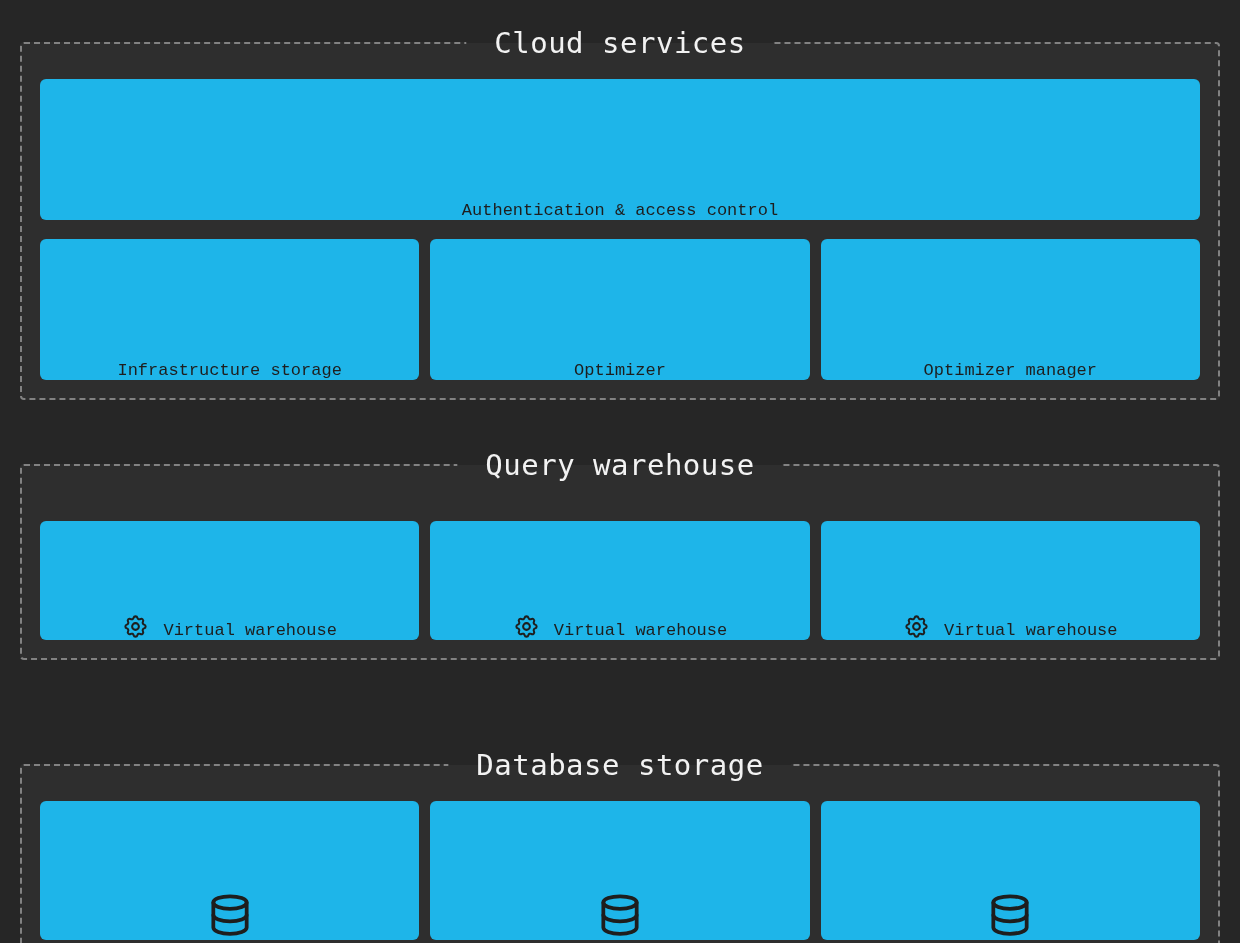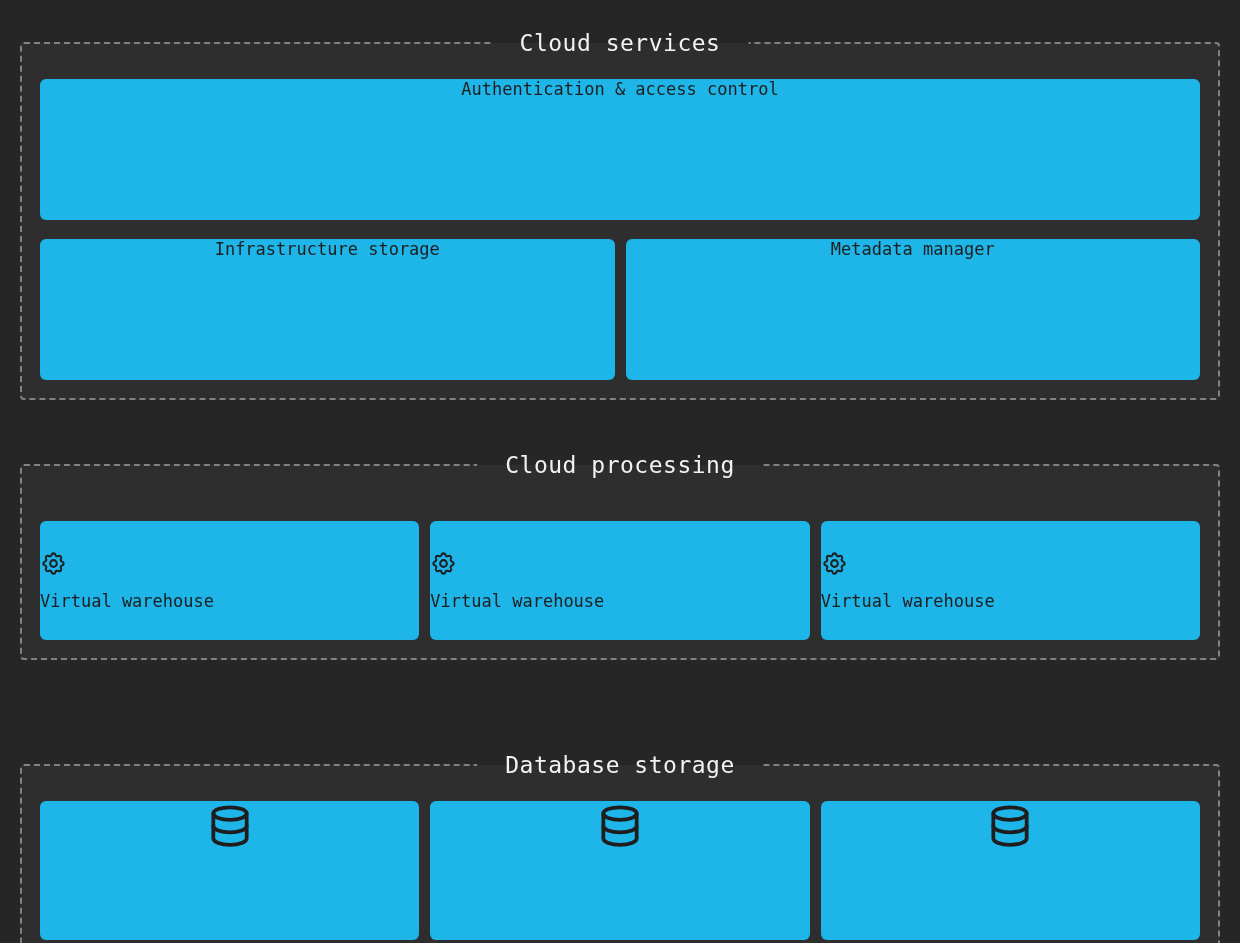--- a/index.html
+++ b/index.html
@@ -29,21 +29,21 @@
   #section-query   { top: 464px; height: 196px; }
   #section-storage { top: 764px; height: 196px; }
 
   .section-title {
     position: absolute;
     top: -21px;
     left: 50%;
     transform: translateX(-50%);
     height: 40px;
     line-height: 40px;
-    font-size: 23px;
+    font-size: 29px;
     letter-spacing: 0.5px;
     color: var(--title-text);
     padding: 0 28px;
     background: linear-gradient(to bottom, var(--page-bg) 50%, var(--section-bg) 50%);
     white-space: nowrap;
     z-index: 2;
   }
   .section-body {
     position: absolute;
     inset: 0;
@@ -53,27 +53,28 @@
     gap: 19px;
   }
   .row { display: flex; gap: 11px; flex: 1; min-height: 0; }
 
   .node {
     background: var(--box-fill);
     border-radius: 6px;
     color: var(--box-text);
     font-size: 17px;
     display: flex;
-    align-items: flex-start;
+    align-items: flex-end;
     justify-content: center;
     flex: 1;
     min-width: 0;
+    font-family: Liberation Mono, monospace;
   }
   .node.stacked {
-    flex-direction: column;
+    flex-direction: row;
     gap: 14px;
     margin-top: 20px;
   }
   .node .icon { display: flex; align-items: center; justify-content: center; }
   .node svg { stroke: var(--box-text); fill: none; stroke-width: 1.8; stroke-linecap: round; stroke-linejoin: round; }
   .label { white-space: nowrap; }
 </style>
 </head>
 <body>
 
@@ -83,28 +84,31 @@
     <div class="row">
       <div class="node">
         <span class="label">Authentication &amp; access control</span>
       </div>
     </div>
     <div class="row">
       <div class="node">
         <span class="label">Infrastructure storage</span>
       </div>
       <div class="node">
-        <span class="label">Metadata manager</span>
+        <span class="label">Optimizer</span>
+      </div>
+      <div class="node">
+        <span class="label">Optimizer manager</span>
       </div>
     </div>
   </div>
 </div>
 
 <div class="section" id="section-query">
-  <div class="section-title">Cloud processing</div>
+  <div class="section-title">Query warehouse</div>
   <div class="section-body">
     <div class="row">
 
       <div class="node stacked">
         <span class="icon">
           <svg width="27" height="27" viewBox="0 0 24 24" aria-hidden="true">
             <path d="M10.325 4.317c.426 -1.756 2.924 -1.756 3.35 0a1.724 1.724 0 0 0 2.573 1.066c1.543 -.94 3.31 .826 2.37 2.37a1.724 1.724 0 0 0 1.065 2.572c1.756 .426 1.756 2.924 0 3.35a1.724 1.724 0 0 0 -1.066 2.573c.94 1.543 -.826 3.31 -2.37 2.37a1.724 1.724 0 0 0 -2.572 1.065c-.426 1.756 -2.924 1.756 -3.35 0a1.724 1.724 0 0 0 -2.573 -1.066c-1.543 .94 -3.31 -.826 -2.37 -2.37a1.724 1.724 0 0 0 -1.065 -2.572c-1.756 -.426 -1.756 -2.924 0 -3.35a1.724 1.724 0 0 0 1.066 -2.573c-.94 -1.543 .826 -3.31 2.37 -2.37c1 .608 2.296 .07 2.572 -1.065z"></path>
             <circle cx="12" cy="12" r="3"></circle>
           </svg>
         </span>

